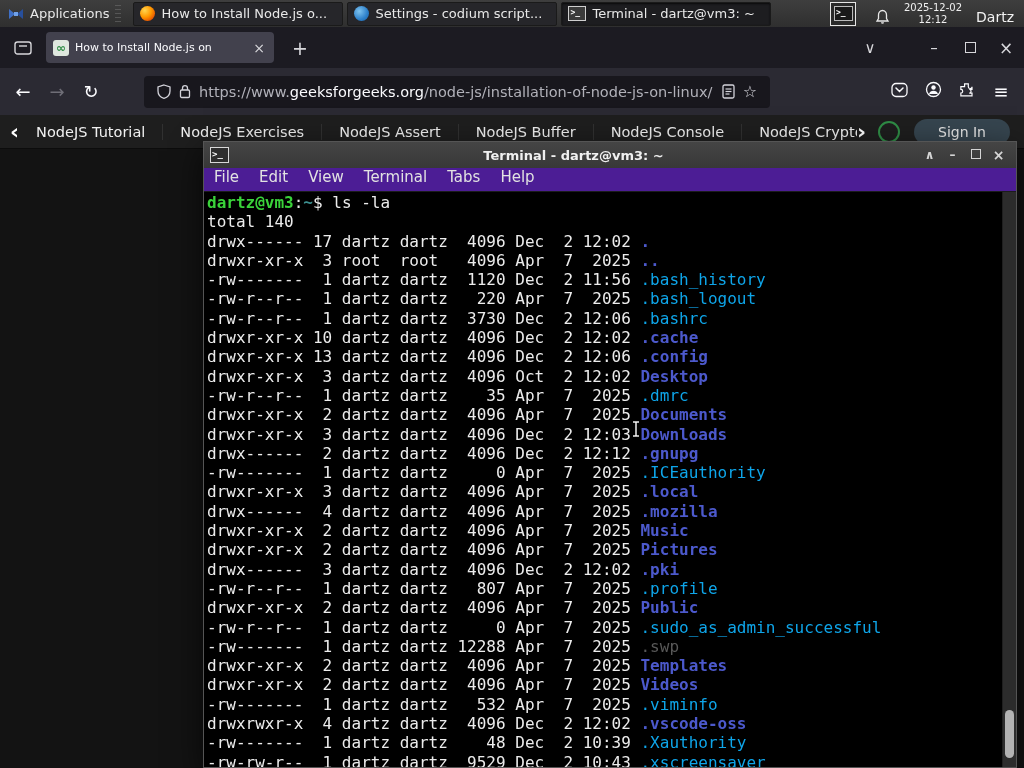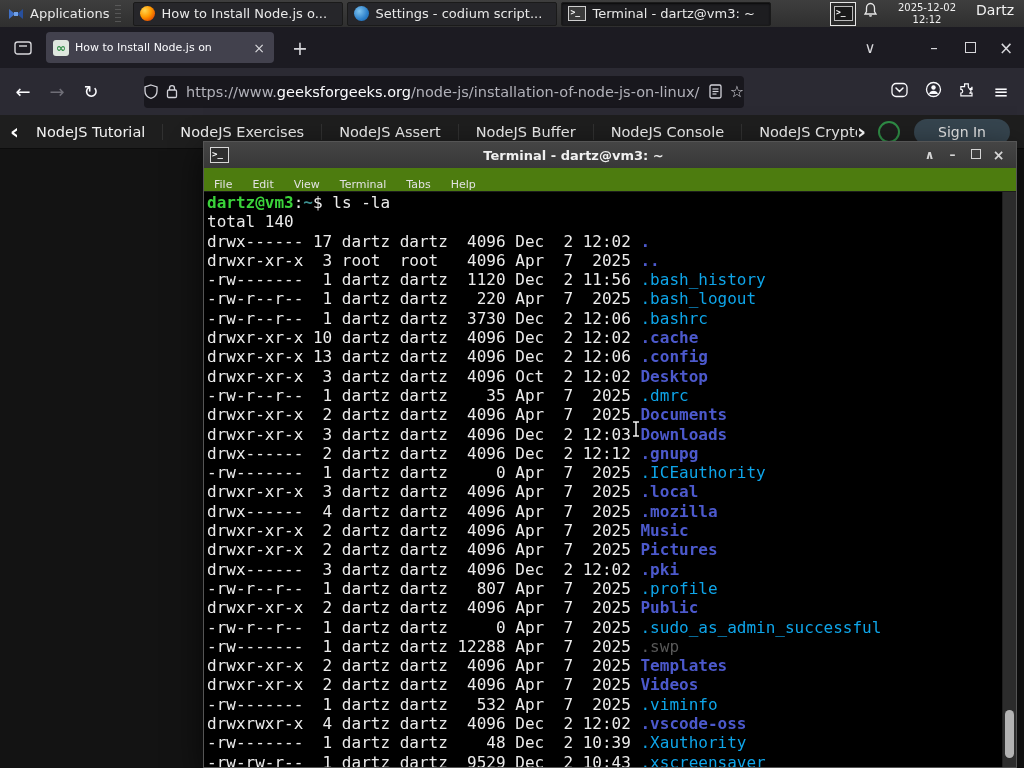--- a/index.html
+++ b/index.html
@@ -21,21 +21,21 @@
   .ficon{width:15px;height:15px;border-radius:50%;flex:0 0 15px;
     background:radial-gradient(circle at 32% 30%,#ffd54f,#ff9800 45%,#e65100 78%,#b71c1c);}
   .cicon{width:15px;height:15px;border-radius:50%;flex:0 0 15px;
     background:radial-gradient(circle at 35% 35%,#7ec3ef,#2c7fc9 60%,#1b5e9e);}
   .ticon-sm{width:15px;height:13px;flex:0 0 15px;background:#3b3b3b;border:1px solid #cfcfcf;
     color:#fff;font:bold 8px/11px "DejaVu Sans Mono",monospace;text-align:left;padding-left:1px;}
   .tray-term{margin-left:55px;width:24px;height:22px;border:1px solid #e6e6e6;
     background:#2a2a2a;display:flex;align-items:center;justify-content:center;}
   .tray-term .inner{width:16px;height:13px;background:#1a1a1a;border:1px solid #bbb;
     color:#fff;font:bold 8px/11px "DejaVu Sans Mono",monospace;padding-left:1px;}
-  .panel-right{margin-left:auto;display:flex;align-items:flex-start;gap:20px;padding-right:10px;}
+  .panel-right{margin-left:auto;display:flex;align-items:flex-end;gap:14px;padding-right:10px;}
   .clock{display:flex;flex-direction:column;align-items:center;font-size:10px;line-height:1.15;color:#f0f0f0;}
   .user-lbl{font-size:14px;color:#f2f2f2;}
 
   
   .firefox{position:absolute;top:27px;left:0;width:1024px;height:741px;background:#131313;}
   .tabbar{height:41px;background:#1c1b22;display:flex;align-items:center;}
   .fxview{width:30px;height:30px;margin-left:8px;display:flex;align-items:center;justify-content:center;border-radius:4px;}
   .tab{width:214px;height:31px;background:#42414d;border-radius:4px;margin-left:8px;
     display:flex;align-items:center;padding:0 7px;gap:6px;color:#fbfbfe;}
   .tab .ttl{flex:1;font-size:11px;white-space:nowrap;overflow:hidden;
@@ -45,21 +45,21 @@
   .tclose{font-size:14px;color:#d7d7db;padding:0 2px;}
   .newtab{font-size:19px;color:#d7d7db;margin-left:12px;padding:0 6px;}
   .tab-spacer{flex:1;}
   .wctrl{width:36px;text-align:center;color:#d7d7db;font-size:15px;}
   .maxbox{display:inline-block;width:9px;height:9px;border:1.5px solid #d7d7db;}
 
   .navbar{height:47px;background:#2b2a33;display:flex;align-items:center;padding:0 6px;}
   .navico{width:34px;text-align:center;font-size:18px;color:#fbfbfe;}
   .navico.disabled{color:#6f6e77;}
   .urlbar{flex:1;max-width:600px;height:32px;background:#18171d;border-radius:4px;
-    margin:0 10px 0 36px;display:flex;align-items:center;padding:0 0;gap:8px;}
+    margin:0 10px 0 36px;display:flex;align-items:center;padding:0 13px;gap:8px;}
   .urltext{flex:1;font-size:14.5px;white-space:nowrap;overflow:hidden;color:#b1b1b9;}
   .urltext .dom{color:#fbfbfe;}
   .ubico{color:#d3d3da;display:flex;align-items:center;}
   .star{font-size:16px;color:#d3d3da;}
   .nav-right{display:flex;align-items:center;margin-left:auto;}
   .menu-glyph{font-size:18px;color:#fbfbfe;}
 
   .gfgnav{height:33px;background:#1e1e1e;border-bottom:1px solid #0c0c0c;
     display:flex;align-items:center;color:#f0f0f0;padding:0 10px;overflow:hidden;}
   .chev{font-size:22px;font-weight:bold;color:#fff;line-height:1;flex:0 0 auto;}
@@ -77,22 +77,22 @@
     border:1px solid #555;box-sizing:border-box;box-shadow:0 10px 30px rgba(0,0,0,.65);
     background:#000;display:flex;flex-direction:column;}
   .ttitle{height:26px;background:linear-gradient(#454545,#383838);display:flex;
     align-items:center;padding:0 6px;color:#f0f0f0;flex:0 0 26px;}
   .ttitle .ticon{width:16px;height:14px;background:#2e2e2e;border:1px solid #d8d8d8;
     color:#fff;font:bold 9px/12px "DejaVu Sans Mono",monospace;padding-left:1px;}
   .ttitle .text{flex:1;text-align:center;font-size:13px;font-weight:bold;
     white-space:nowrap;overflow:hidden;}
   .tbtn{width:23px;text-align:center;color:#d5d5d5;font-size:12px;font-weight:bold;}
   .tmaxbox{display:inline-block;width:8px;height:8px;border:1.5px solid #d5d5d5;}
-  .tmenu{height:23px;background:#4d7c0f;border-bottom:1px solid #1c1c1c;display:flex;
-    align-items:flex-end;color:#e2e2e2;font-size:11px;flex:0 0 23px;}
+  .tmenu{height:23px;background:#4c1d95;border-bottom:1px solid #1c1c1c;display:flex;
+    align-items:flex-start;color:#e2e2e2;font-size:15px;flex:0 0 23px;}
   .tmenu span{padding:0 10px;}
   .tbody{position:relative;flex:1;background:#000;overflow:hidden;}
   .tlines{position:absolute;top:1px;left:3px;right:16px;
     font-family:"DejaVu Sans Mono",monospace;font-size:16px;line-height:19.3px;
     color:#ececec;}
   .trow{white-space:pre;}
   .t-dir{color:#4c59cc;font-weight:bold;}
   .t-file{color:#0ea5e9;}
   .t-dim{color:#585858;}
   .p-uh{color:#3ad33a;font-weight:bold;}

